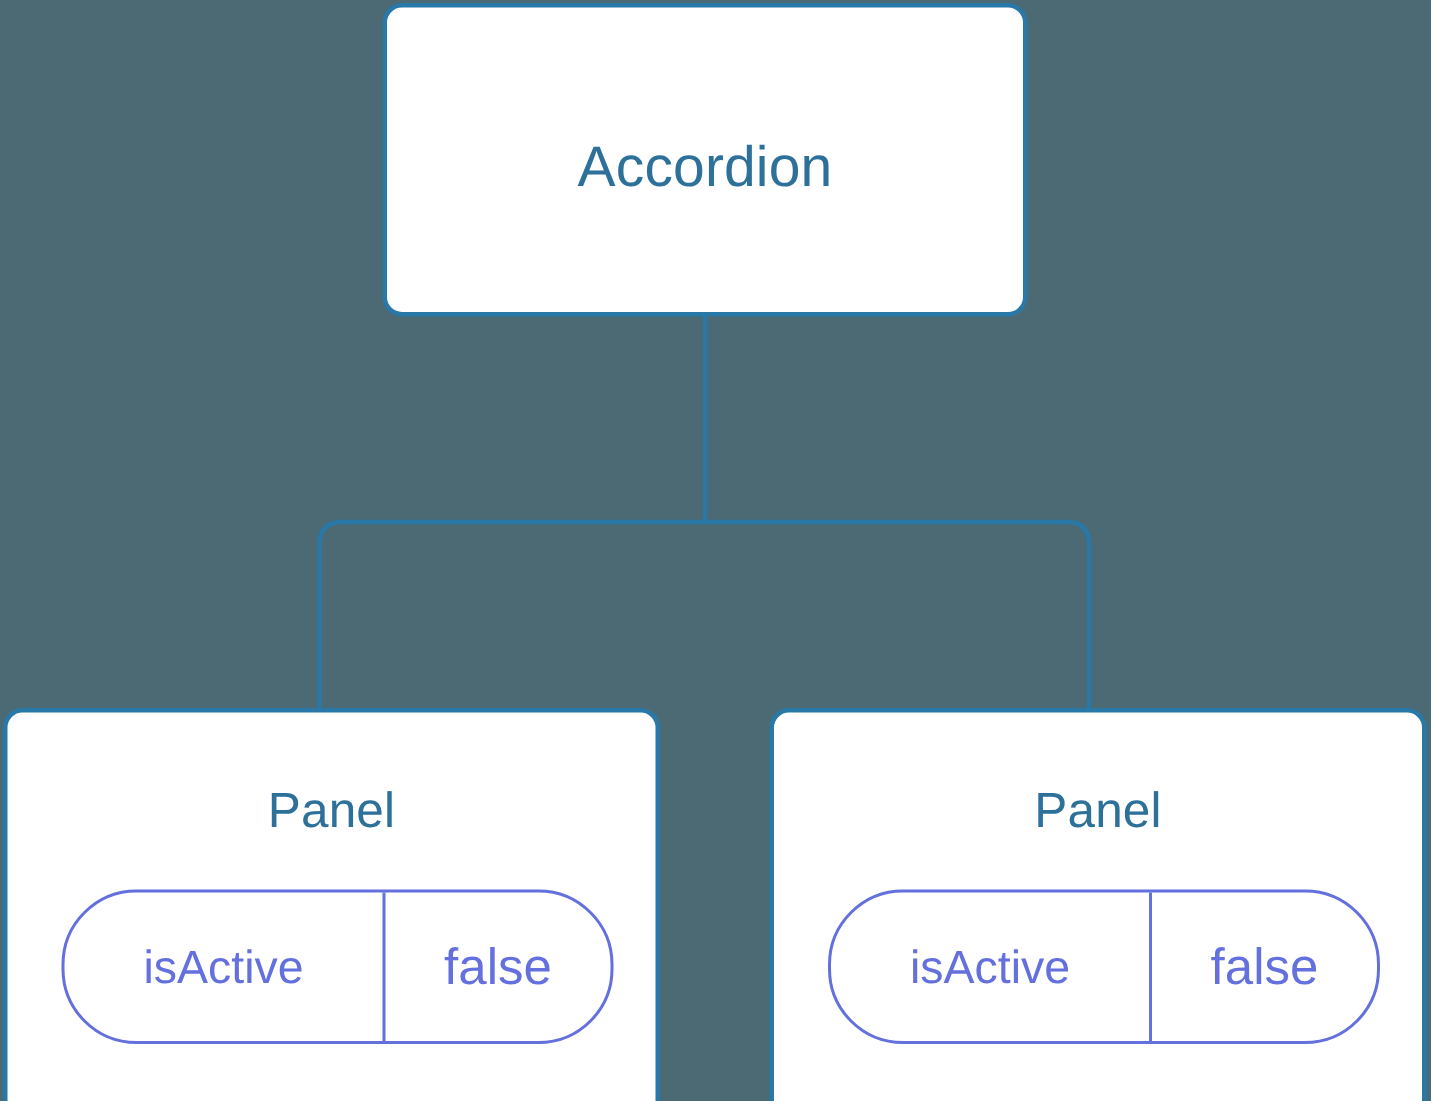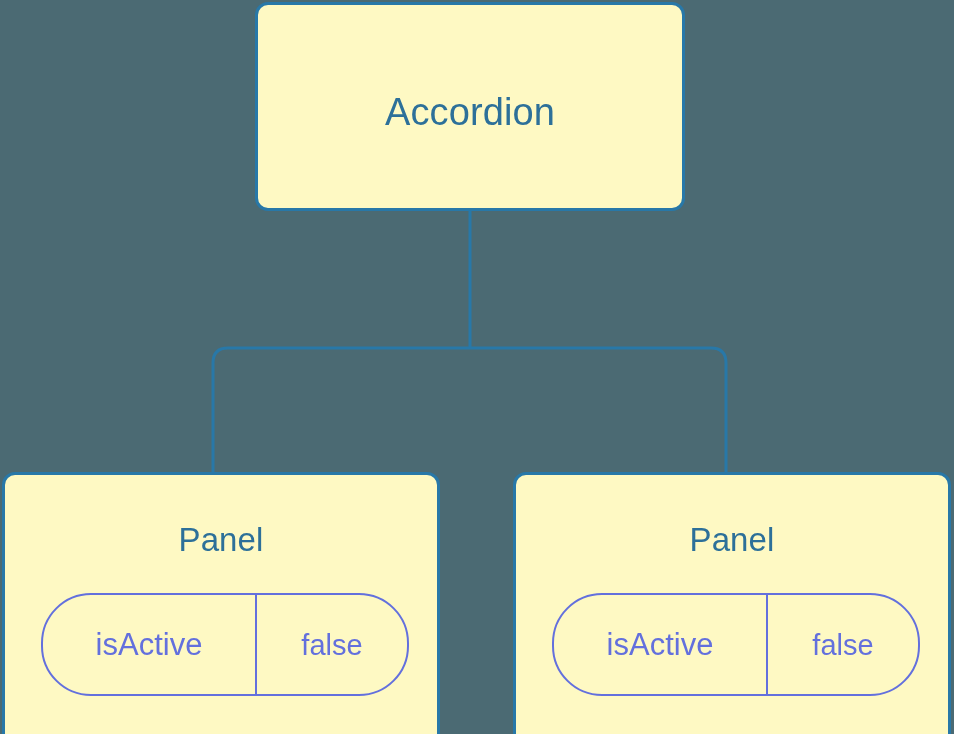--- a/index.html
+++ b/index.html
@@ -27,21 +27,21 @@
     left: 0;
     top: 0;
     width: 954px;
     height: 734px;
     pointer-events: none;
   }
 
   
   .node-box {
     position: absolute;
-    background: #fef9c3;
+    background: #ffffff;
     border: 3px solid #2878a8;
     border-radius: 13px;
     box-sizing: border-box;
   }
   .node-box.root {
     left: 255px;
     top: 2px;
     width: 430px;
     height: 209px;
   }
@@ -103,21 +103,21 @@
     font-size: 31px;
     line-height: 36px;
     box-sizing: border-box;
   }
   .pill-value {
     flex: 1 1 auto;
     display: flex;
     align-items: center;
     justify-content: center;
     color: #6370dd;
-    font-size: 29px;
+    font-size: 34px;
     line-height: 36px;
     box-sizing: border-box;
   }
 </style>
 </head>
 <body>
 
 <div id="diagram-root">
 
   <svg id="connector-layer" width="954" height="734" viewBox="0 0 954 734" xmlns="http://www.w3.org/2000/svg">

